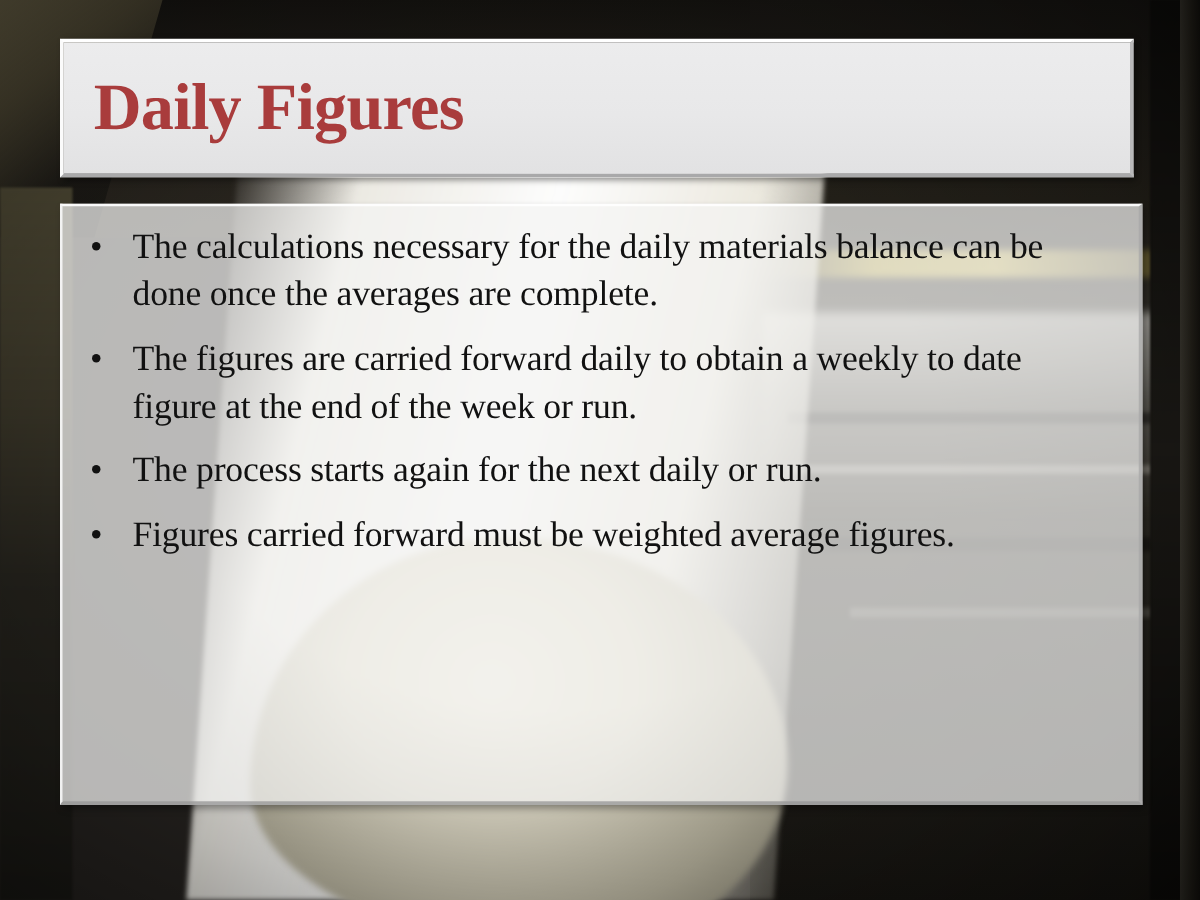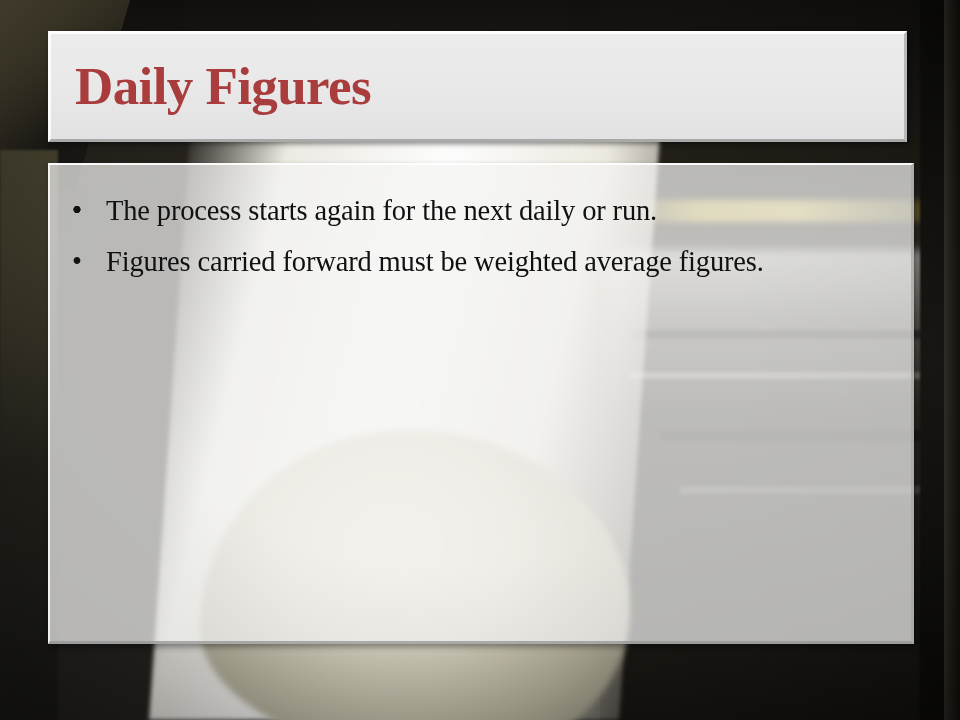--- a/index.html
+++ b/index.html
@@ -247,24 +247,26 @@
 
   <div class="title-box">
     <h1 class="title-text" style="color: rgb(169, 60, 60);">Daily Figures</h1>
   </div>
 
   <div class="content-box">
     <ul class="bullet-list">
 
       <li class="bullet-item" style="color: rgb(17, 17, 17);">
         <span class="bullet-dot" style="color: rgb(17, 17, 17);">•</span>
-      </li>
-
-      <li class="bullet-item" style="color: rgb(17, 17, 17);">
-        <span class="bullet-dot" style="color: rgb(17, 17, 17);">•</span>
+        <span>The calculations necessary for the daily materials balance can be done once the averages are complete.</span>
+      </li>
+
+      <li class="bullet-item" style="color: rgb(17, 17, 17);">
+        <span class="bullet-dot" style="color: rgb(17, 17, 17);">•</span>
+        <span>The figures are carried forward daily to obtain a weekly to date figure at the end of the week or run.</span>
       </li>
 
       <li class="bullet-item" style="color: rgb(17, 17, 17);">
         <span class="bullet-dot" style="color: rgb(17, 17, 17);">•</span>
         <span>The process starts again for the next daily or run.</span>
       </li>
 
       <li class="bullet-item" style="color: rgb(17, 17, 17);">
         <span class="bullet-dot" style="color: rgb(17, 17, 17);">•</span>
         <span>Figures carried forward must be weighted average figures.</span>

